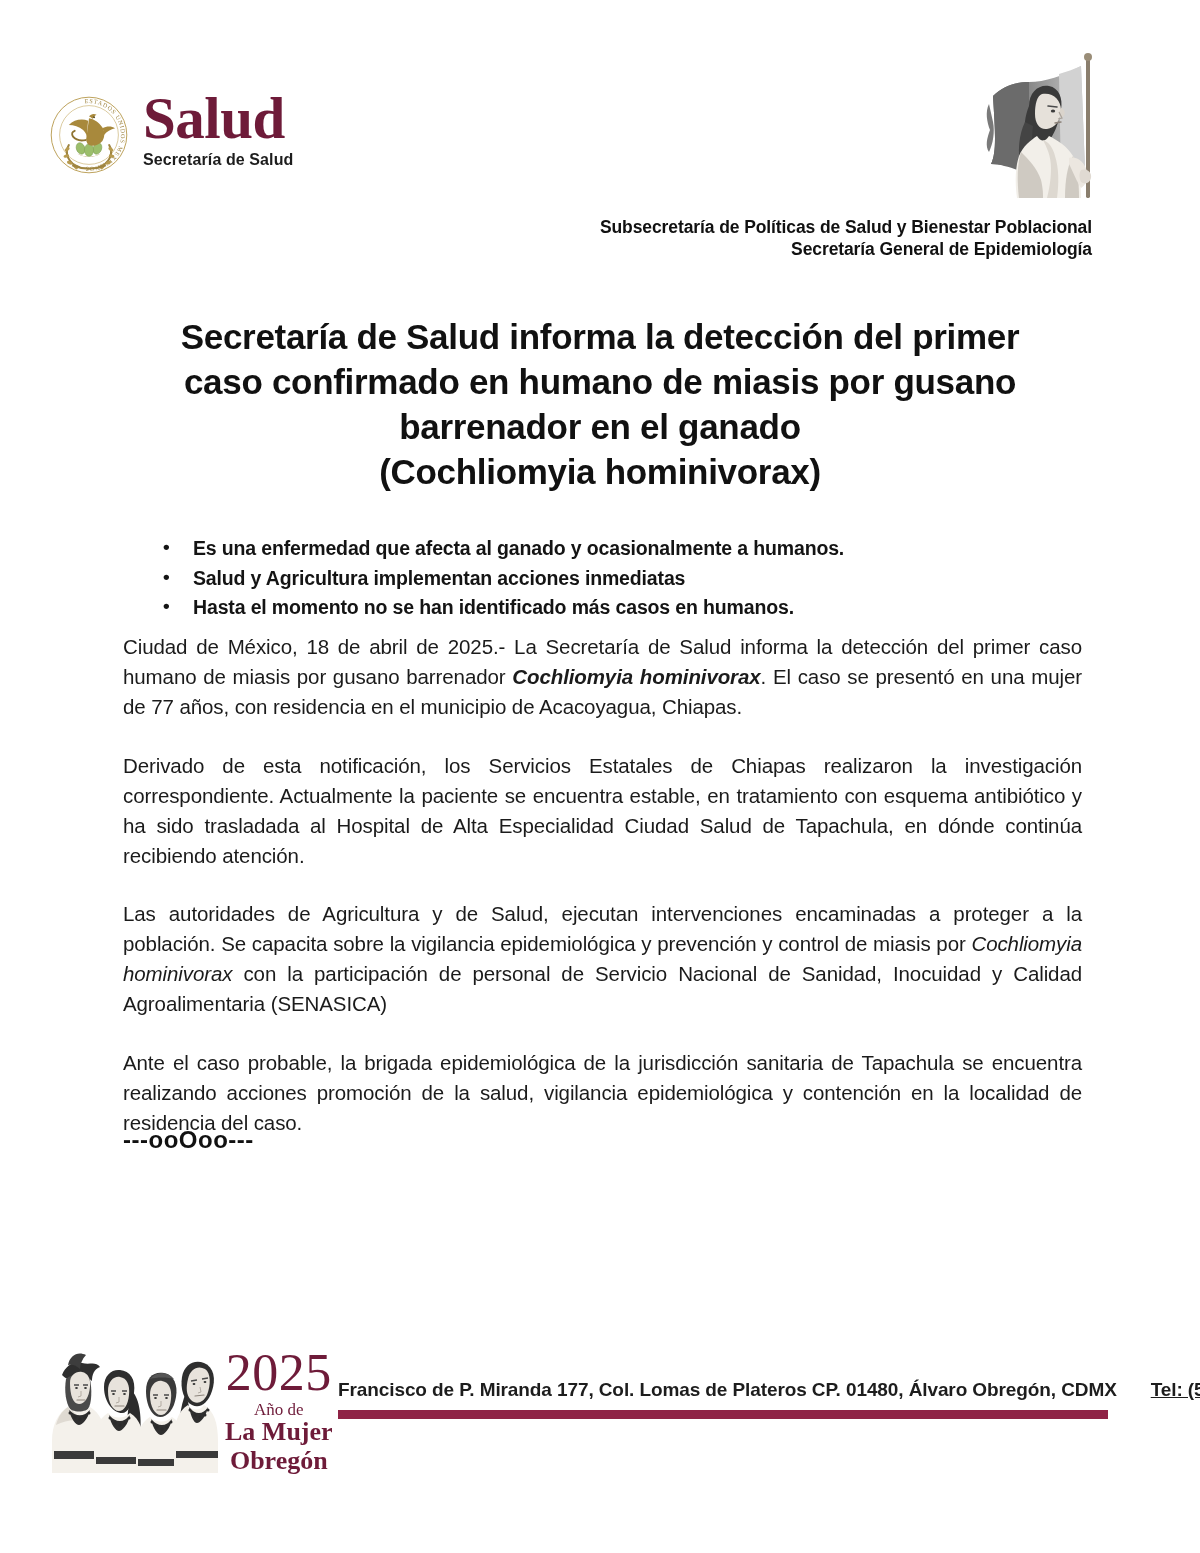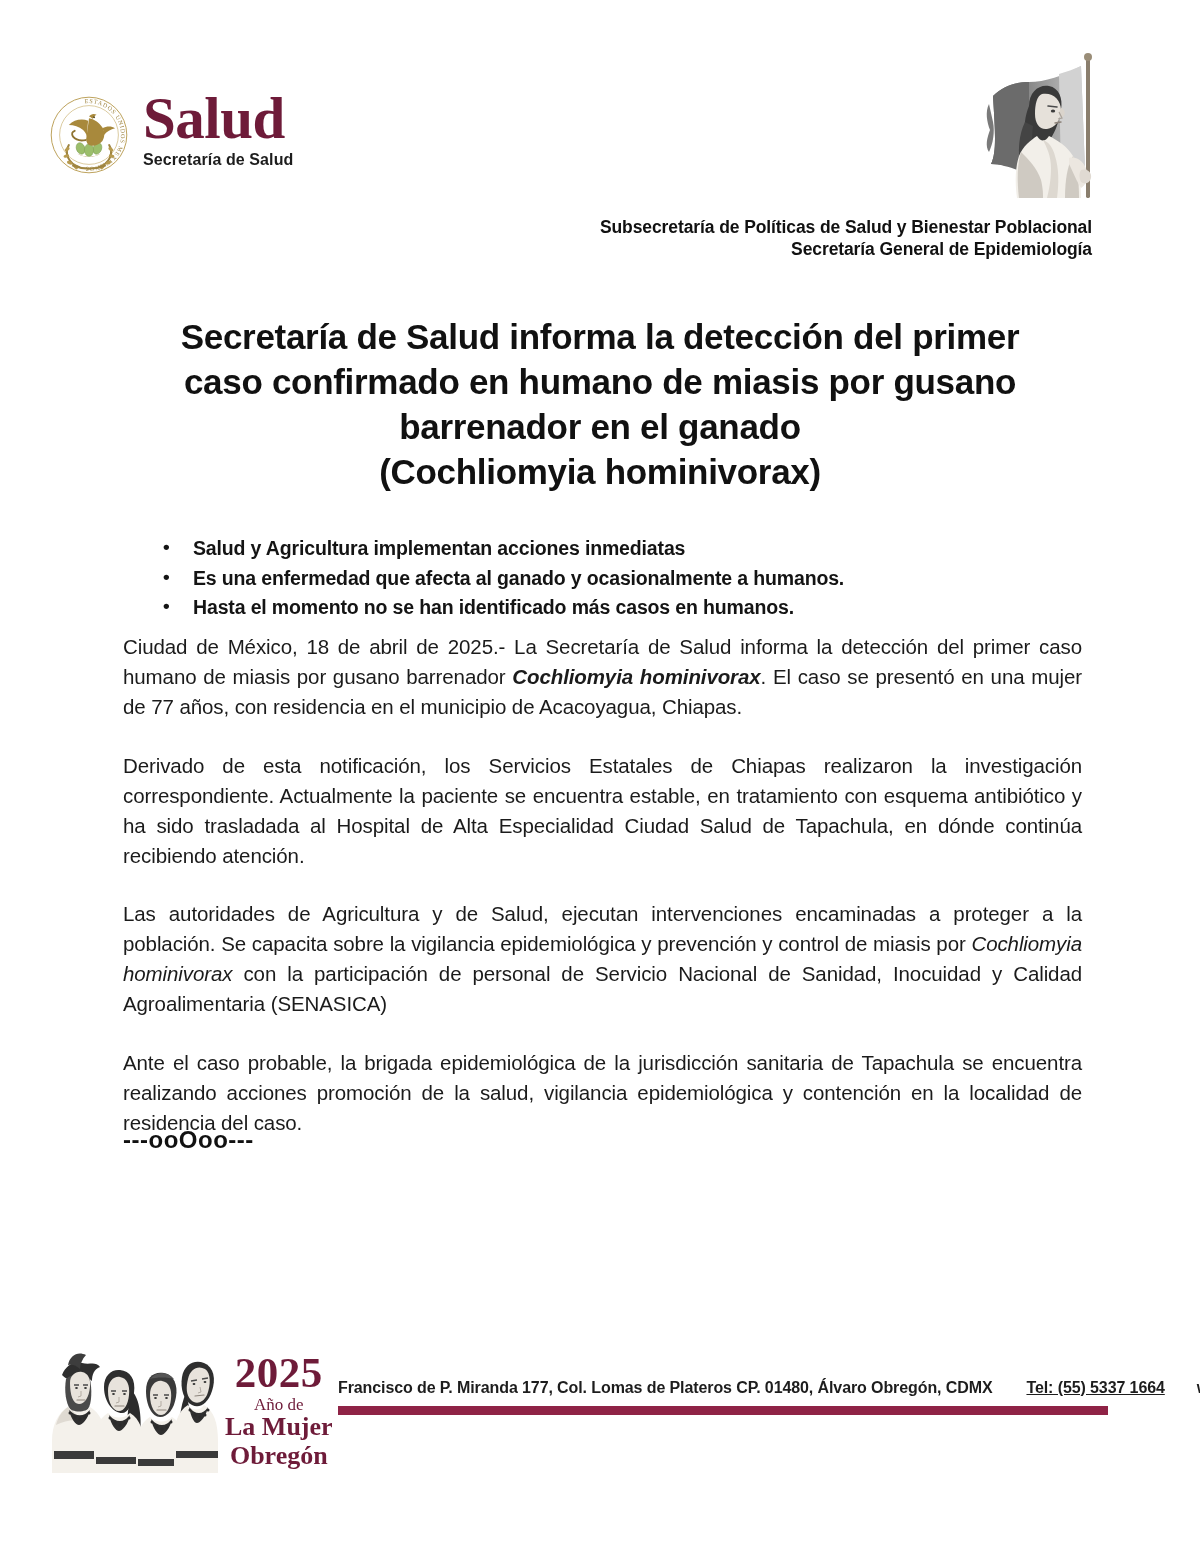--- a/index.html
+++ b/index.html
@@ -193,22 +193,22 @@
   }
   .mujer-text {
     margin-left: 5px;
     color: #6E1B39;
     font-family: "Liberation Serif", serif;
     line-height: 1;
     text-align: center;
   }
   .mujer-year {
     display: block;
-    font-size: 43px;
-    font-weight: bold;
+    font-size: 52px;
+    font-weight: normal;
     letter-spacing: 0.5px;
   }
   .mujer-anio {
     display: block;
     font-size: 17px;
     margin-top: 2px;
   }
   .mujer-l1, .mujer-l2 {
     display: block;
     font-size: 26px;
@@ -218,21 +218,21 @@
 
   .footer-info {
     position: absolute;
     left: 338px;
     top: 48px;
     width: 790px;
   }
   .footer-line {
     display: flex;
     align-items: baseline;
-    font-size: 16px;
+    font-size: 19px;
     font-weight: bold;
     color: #1d1d1d;
     letter-spacing: -0.1px;
     white-space: nowrap;
   }
   .footer-addr { }
   .footer-tel { margin-left: 34px; text-decoration: underline; }
   .footer-url { margin-left: 32px; }
   .footer-rule {
     margin-top: 9px;
@@ -349,22 +349,22 @@
   </div>
 
   <h1 class="doc-title">
     <span class="tl">Secretaría de Salud informa la detección del primer</span>
     <span class="tl">caso confirmado en humano de miasis por gusano</span>
     <span class="tl">barrenador en el ganado</span>
     <span class="tl">(Cochliomyia hominivorax)</span>
   </h1>
 
   <ul class="bullets">
+    <li>Es una enfermedad que afecta al ganado y ocasionalmente a humanos.</li>
     <li>Salud y Agricultura implementan acciones inmediatas</li>
-    <li>Es una enfermedad que afecta al ganado y ocasionalmente a humanos.</li>
     <li>Hasta el momento no se han identificado más casos en humanos.</li>
   </ul>
 
   <div class="body-copy">
     <p><span>Ciudad de México, 18 de abril de 2025.- La Secretaría de Salud informa la detección del primer caso humano de miasis por gusano barrenador </span><span class="sci-bold">Cochliomyia hominivorax</span><span>. El caso se presentó en una mujer de 77 años, con residencia en el municipio de Acacoyagua, Chiapas.</span></p>
 
     <p>Derivado de esta notificación, los Servicios Estatales de Chiapas realizaron la investigación correspondiente. Actualmente la paciente se encuentra estable, en tratamiento con esquema antibiótico y ha sido trasladada al Hospital de Alta Especialidad Ciudad Salud de Tapachula, en dónde continúa recibiendo atención.</p>
 
     <p><span>Las autoridades de Agricultura y de Salud, ejecutan intervenciones encaminadas a proteger a la población. Se capacita sobre la vigilancia epidemiológica y prevención y control de miasis por </span><span class="sci-italic">Cochliomyia hominivorax</span><span> con la participación de personal de Servicio Nacional de Sanidad, Inocuidad y Calidad Agroalimentaria (SENASICA)</span></p>
 

